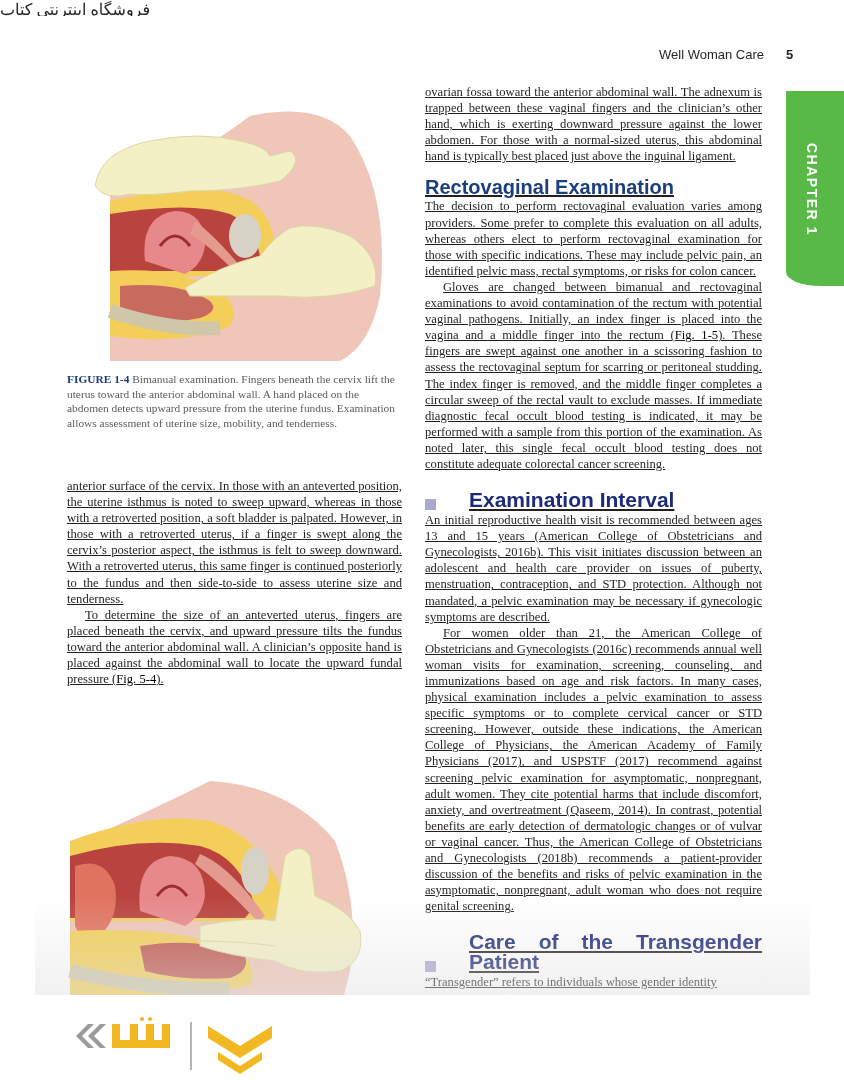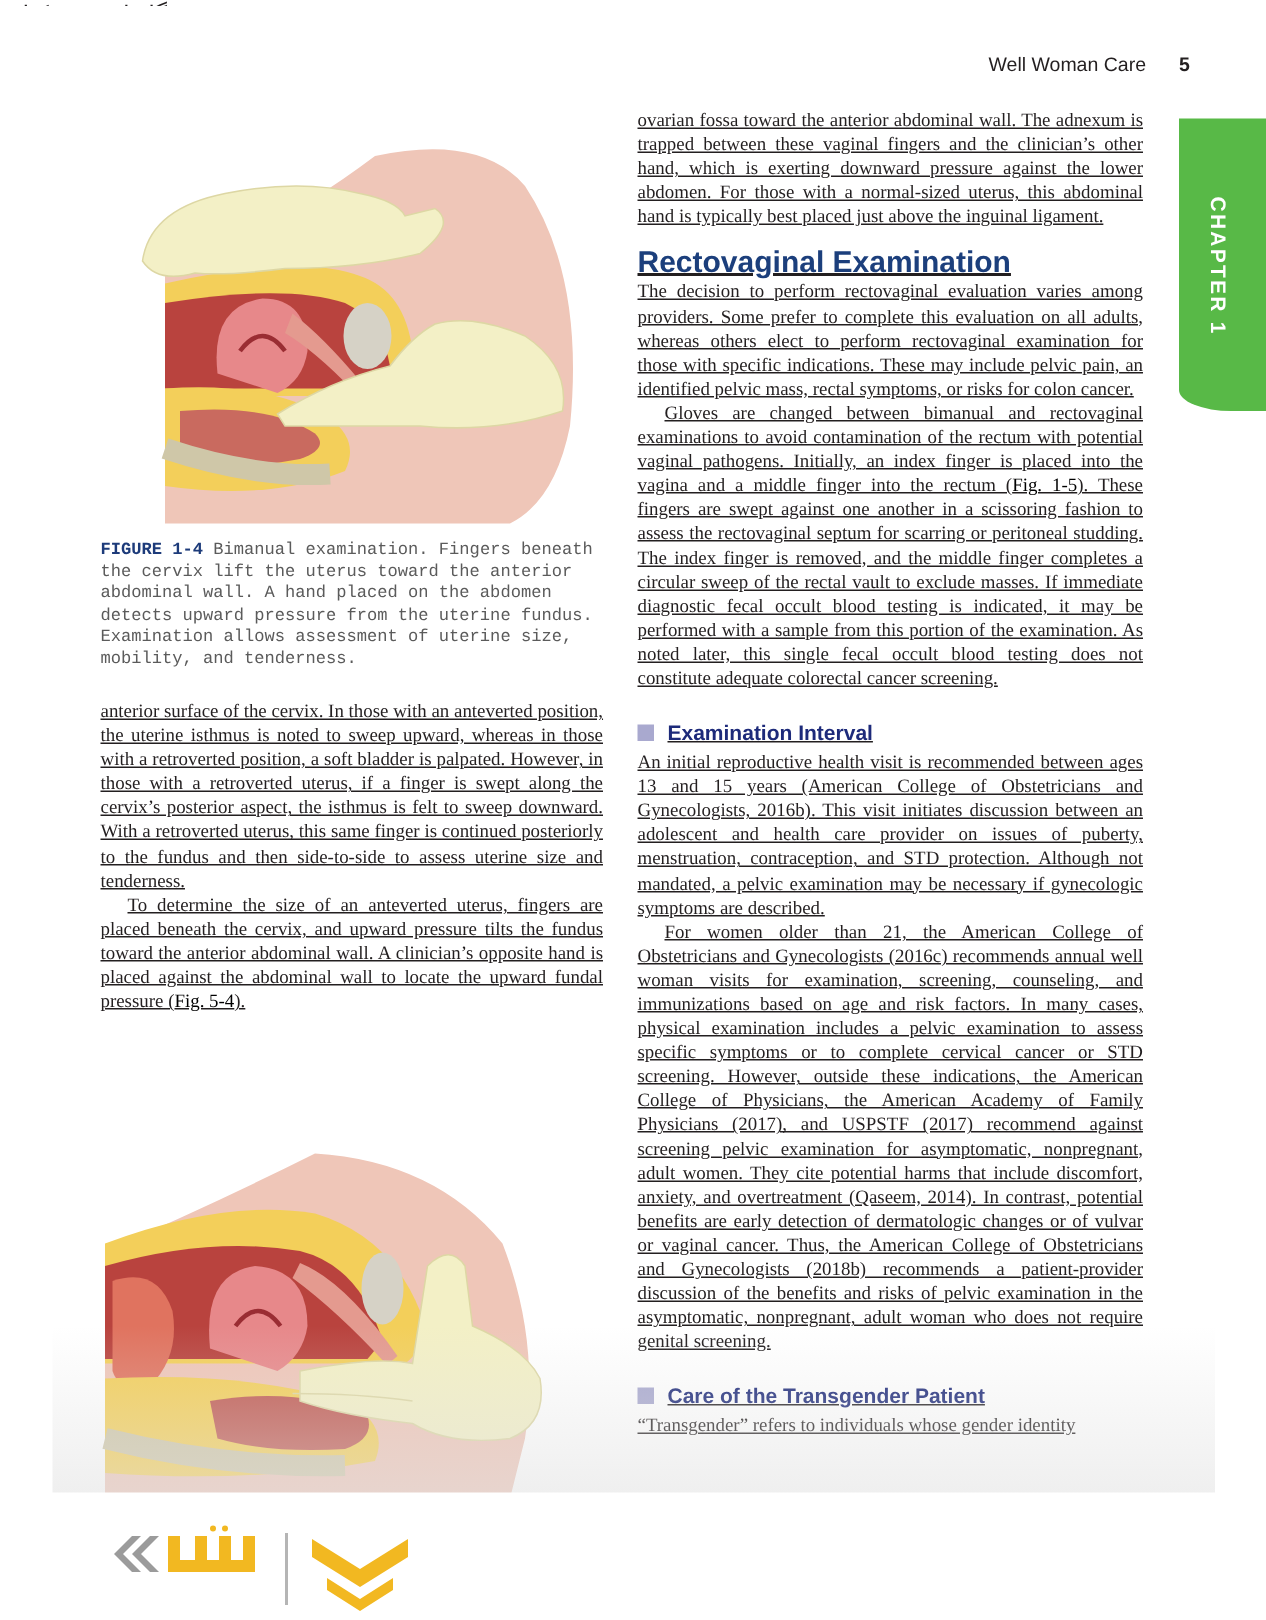--- a/index.html
+++ b/index.html
@@ -2,21 +2,21 @@
 <html><head>
 <meta charset="utf-8">
 <style>
   html, body { margin: 0; padding: 0; }
   body {
     width: 844px; height: 1080px; position: relative; overflow: hidden;
     background: #ffffff;
     font-family: "Liberation Serif", serif;
     color: #231f20;
   }
-  .page { position: absolute; left: 0; top: 4px; width: 844px; height: 1002px; overflow: hidden; background: #fff; }
+  .page { position: absolute; left: 0; top: 16px; width: 844px; height: 1002px; overflow: hidden; background: #fff; }
   .page-fade {
     position: absolute; left: 35px; top: 880px; width: 775px; height: 115px;
     background: linear-gradient(to bottom, rgba(230,230,230,0) 0%, rgba(225,225,225,0.55) 100%);
     pointer-events: none;
   }
   .running-head {
     position: absolute; top: 31px; left: 600px; width: 200px;
     font-family: "Liberation Sans", sans-serif; font-size: 13px; color: #231f20;
   }
   .running-head .title { position: absolute; left: 59px; top: 0; white-space: nowrap; }
@@ -36,27 +36,27 @@
   .col p { margin: 0; }
   .col p.ind { text-indent: 18px; }
   .col-left { left: 67px; width: 335px; }
   .col-right { left: 425px; width: 337px; }
   .link { color: #000000; }
   .h-sub {
     font-family: "Liberation Sans", sans-serif; font-size: 20px; color: #1c3f7c;
     margin: 0; line-height: 18px;
   }
   .h-sec {
-    font-family: "Liberation Sans", sans-serif; font-weight: bold; font-size: 14px; color: #1d2a7a;
-    margin: 0; line-height: 20px; display: flex; align-items: center;
+    font-family: "Liberation Sans", sans-serif; font-weight: bold; font-size: 21px; color: #1d2a7a;
+    margin: 0; line-height: 20px; display: flex; align-items: flex-end; gap: 24px;
   }
   .h-sec .sq { width: 11px; height: 11px; background: #a9a9cf; margin-right: 9px; flex: 0 0 auto; }
   .caption {
     position: absolute; left: 67px; top: 356px; width: 335px;
-    font-family: Liberation Mono, monospace; font-size: 11.4px; line-height: 14.6px; color: #5b5b5b;
+    font-family: Liberation Serif, serif; font-size: 11.4px; line-height: 14.6px; color: #5b5b5b;
   }
   .caption .lbl { color: #1d3b7a; font-weight: bold; }
   .fig { position: absolute; }
   .fig svg { display: block; }
   .footer {
     position: absolute; left: 0; top: 995px; width: 844px; height: 85px; background: #ffffff;
   }
 </style>
 </head>
 <body>

